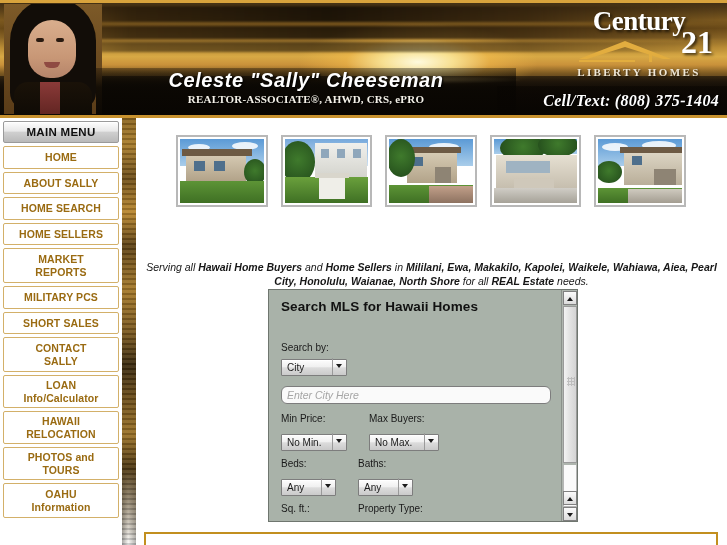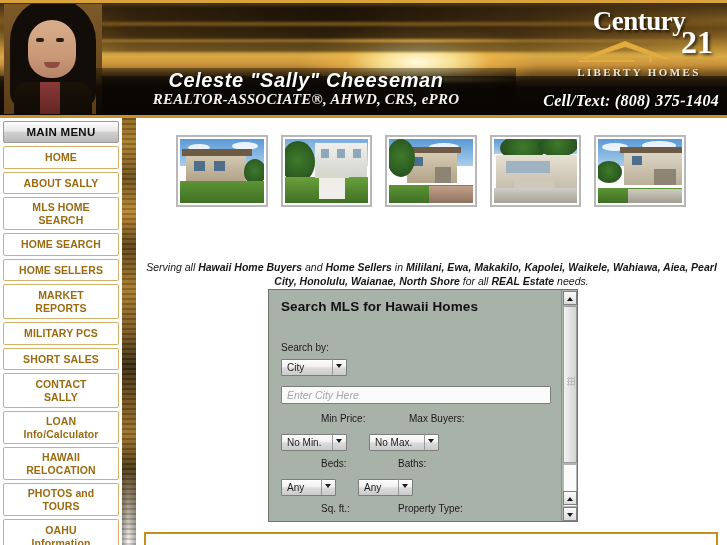--- a/index.html
+++ b/index.html
@@ -84,22 +84,22 @@
     text-align: center;
   }
   .agent-name {
     color: #ffffff; font-style: italic; font-weight: bold;
     font-size: 20px; letter-spacing: .6px; line-height: 25px;
     text-shadow: 1px 1px 2px #000;
     font-family: "Liberation Sans", sans-serif;
     white-space: nowrap;
   }
   .agent-creds {
-    color: #f4f1e8; font-style: italic; font-weight: bold;
-    font-size: 15px; line-height: 13px; letter-spacing: .2px;
+    color: #f4f1e8; font-weight: bold;
+    font-size: 11px; line-height: 13px; letter-spacing: .2px;
     font-family: "Liberation Serif", serif;
     text-shadow: 1px 1px 1px #000;
     white-space: nowrap;
     text-align: center;
   }
 
   
   .c21 {
     position: absolute; right: 8px; top: 6px; width: 160px; height: 78px;
     text-align: center;
@@ -269,31 +269,31 @@
     content: ""; position: absolute; right: 5px; top: 7px;
     border-left: 3.5px solid transparent; border-right: 3.5px solid transparent;
     border-top: 4px solid #1b1b1b; pointer-events: none;
   }
   .selwrap::before {
     content:""; position:absolute; right:14px; top:1px; bottom:1px; width:1px;
     background:#9a9a9a; pointer-events:none;
   }
   input.txt {
     width: 270px; height: 18px;
-    border: 1px solid #7d7d7d; border-radius: 1px;
+    border: 1px solid #7d7d7d; border-radius: 6px;
     background: #fafafa;
     font-family: "Liberation Sans", sans-serif;
     font-size: 10.5px; font-style: italic; color: #555;
     padding: 0 5px;
   }
   input.txt::placeholder { color: #a5a5a5; font-style: italic; }
 
   .mb9  { margin-bottom: 9px; }
   .mb7  { margin-bottom: 7px; }
-  .mb4  { margin-bottom: 4px; margin-left: 40px; }
+  .mb4  { margin-bottom: 4px; }
   .mr22 { margin-right: 22px; }
 
   
   .wsb {
     position: absolute; right: 0; top: 0; width: 16px; height: 233px;
     background: #aeb5ae; border-left: 1px solid #8b918b;
   }
   .wsb-btn {
     position: absolute; left: 1px; width: 14px; height: 14px;
     background: linear-gradient(to bottom,#fbfbfb,#dcdcdc);
@@ -373,24 +373,20 @@
 <div id="body-wrap">
 
   <div id="sidebar">
     <div class="menu-header">MAIN MENU</div>
 
     <div class="menu-item">
       <span class="ln">HOME</span>
     </div>
     <div class="menu-item">
       <span class="ln">ABOUT SALLY</span>
-    </div>
-    <div class="menu-item two-line">
-      <span class="ln">MLS HOME</span>
-      <span class="ln">SEARCH</span>
     </div>
     <div class="menu-item">
       <span class="ln">HOME SEARCH</span>
     </div>
     <div class="menu-item">
       <span class="ln">HOME SELLERS</span>
     </div>
     <div class="menu-item">
       <span class="ln">MARKET REPORTS</span>
     </div>

